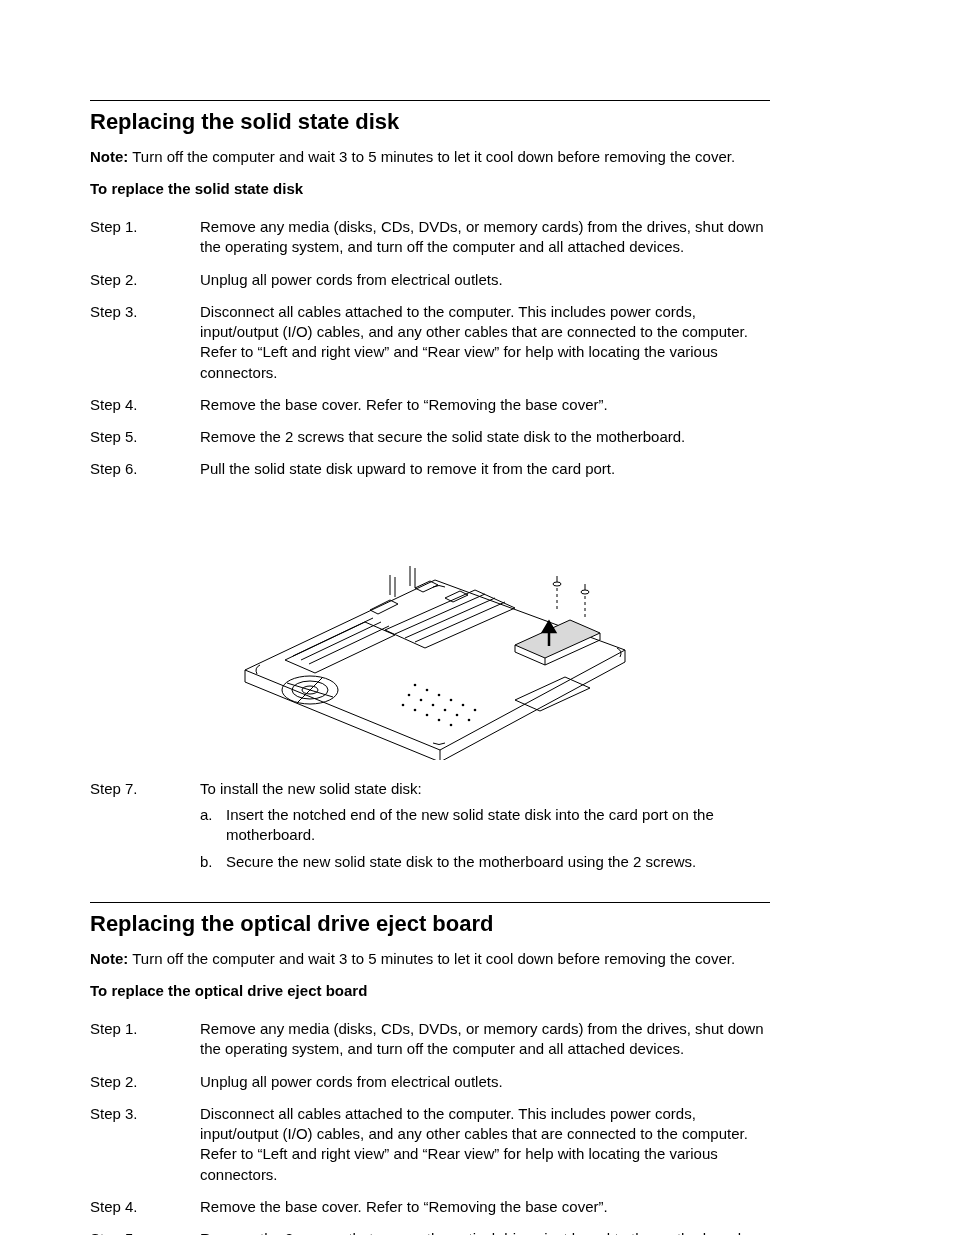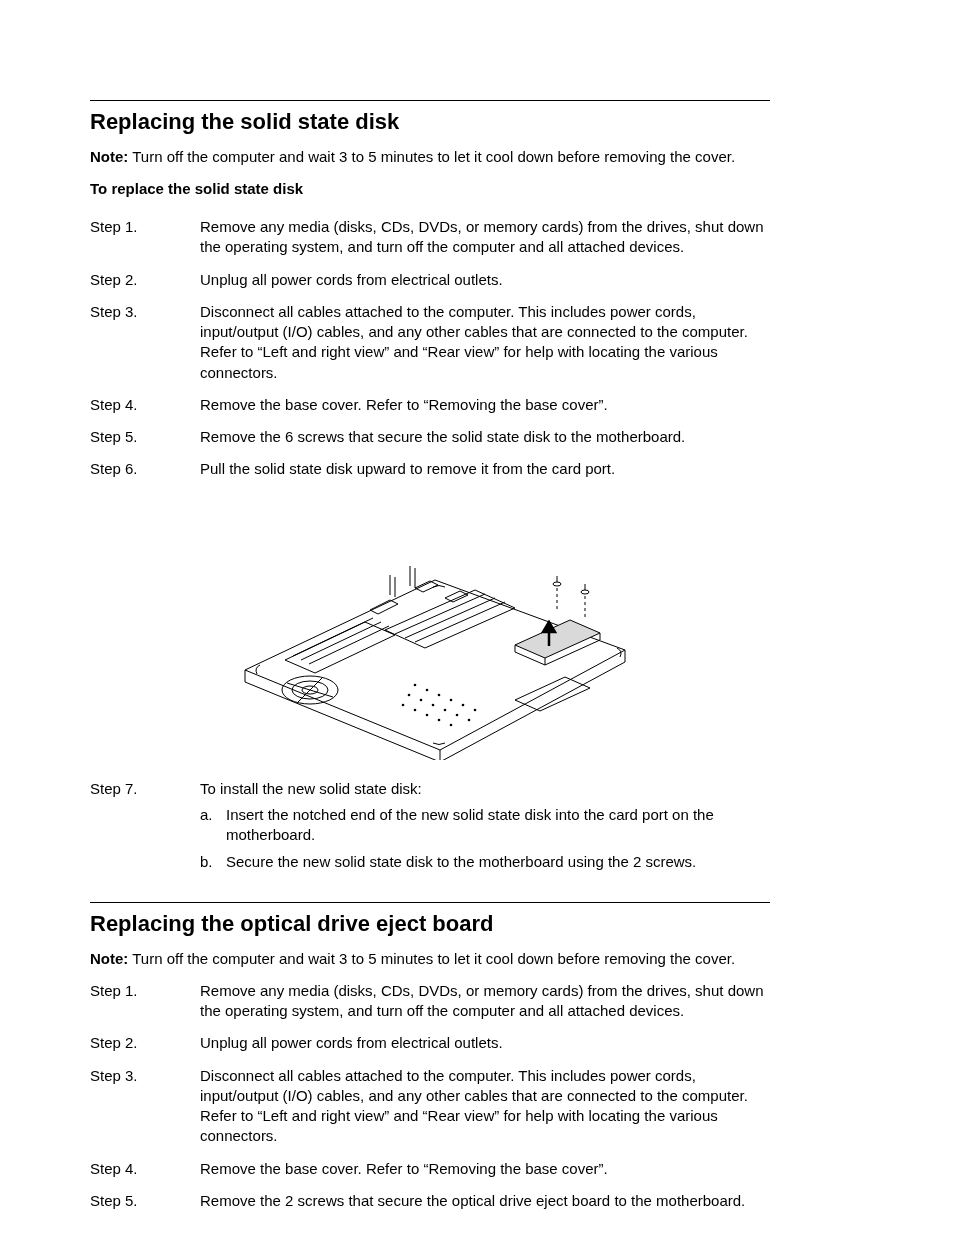--- a/index.html
+++ b/index.html
@@ -115,21 +115,21 @@
       <div class="step">
         <span class="step-label">Step 3.</span>
         <span class="step-text">Disconnect all cables attached to the computer. This includes power cords, input/output (I/O) cables, and any other cables that are connected to the computer. Refer to “Left and right view” and “Rear view” for help with locating the various connectors.</span>
       </div>
       <div class="step">
         <span class="step-label">Step 4.</span>
         <span class="step-text">Remove the base cover. Refer to “Removing the base cover”.</span>
       </div>
       <div class="step">
         <span class="step-label">Step 5.</span>
-        <span class="step-text">Remove the 6 screws that secure the solid state disk to the motherboard.</span>
+        <span class="step-text">Remove the 2 screws that secure the solid state disk to the motherboard.</span>
       </div>
       <div class="step">
         <span class="step-label">Step 6.</span>
         <span class="step-text">Pull the solid state disk upward to remove it from the card port.</span>
       </div>
     </div>
 
     <div class="diagram-wrap">
       <svg width="430" height="270" viewBox="0 0 430 270">
         <g fill="none" stroke="#000" stroke-width="1">
@@ -231,20 +231,21 @@
     </div>
   </div>
 
   <div class="section-block">
     <hr class="section-rule">
     <h2 class="section-heading">Replacing the optical drive eject board</h2>
     <p class="note-line">
       <span class="note-label">Note:</span>
       <span>Turn off the computer and wait 3 to 5 minutes to let it cool down before removing the cover.</span>
     </p>
+    <p class="subheading">To replace the optical drive eject board</p>
 
     <div class="steps">
       <div class="step">
         <span class="step-label">Step 1.</span>
         <span class="step-text">Remove any media (disks, CDs, DVDs, or memory cards) from the drives, shut down the operating system, and turn off the computer and all attached devices.</span>
       </div>
       <div class="step">
         <span class="step-label">Step 2.</span>
         <span class="step-text">Unplug all power cords from electrical outlets.</span>
       </div>

